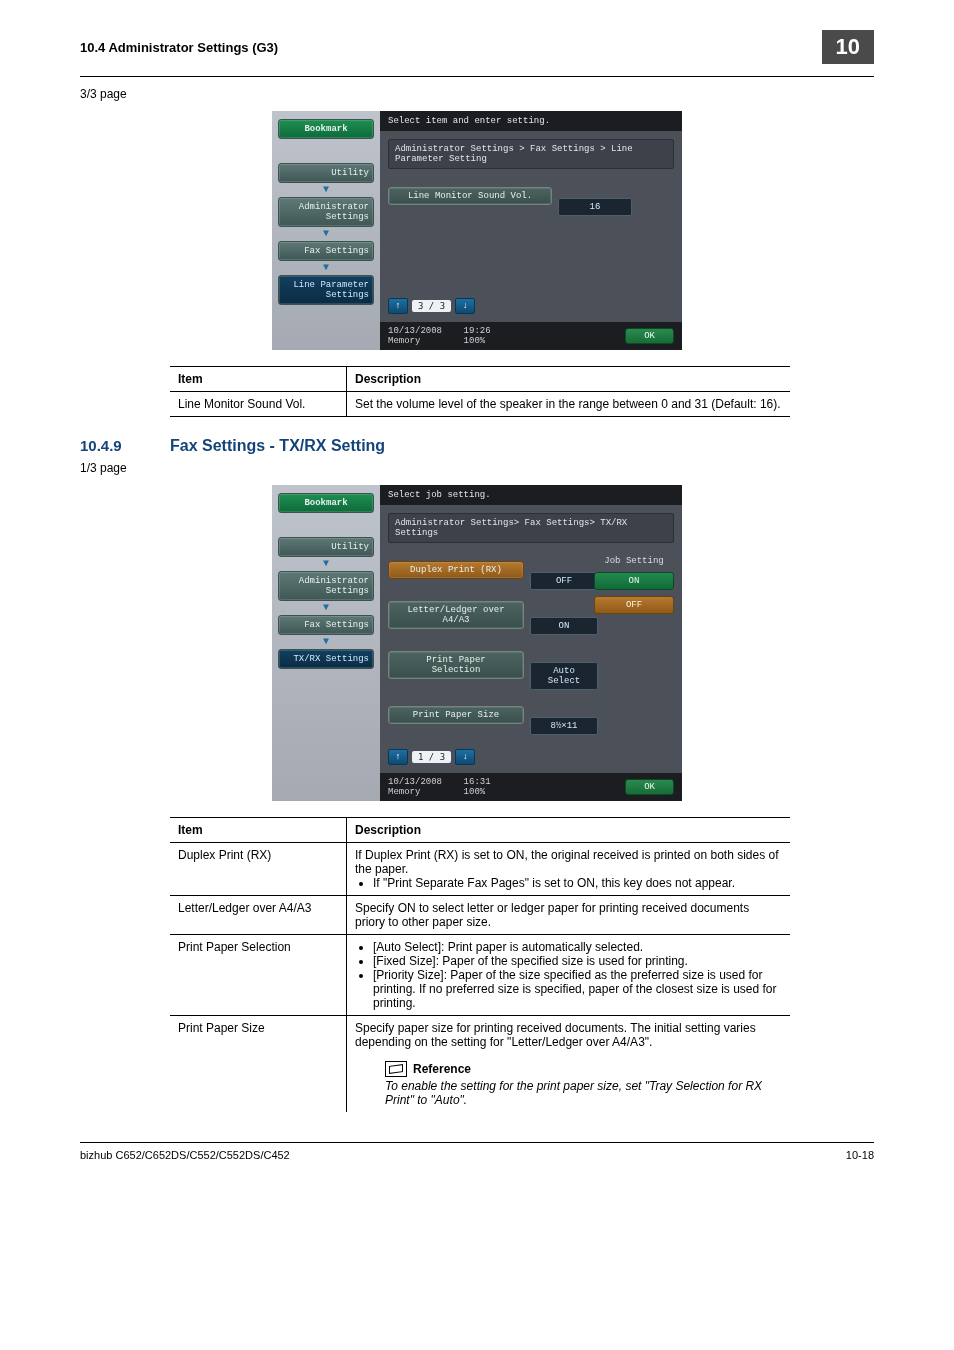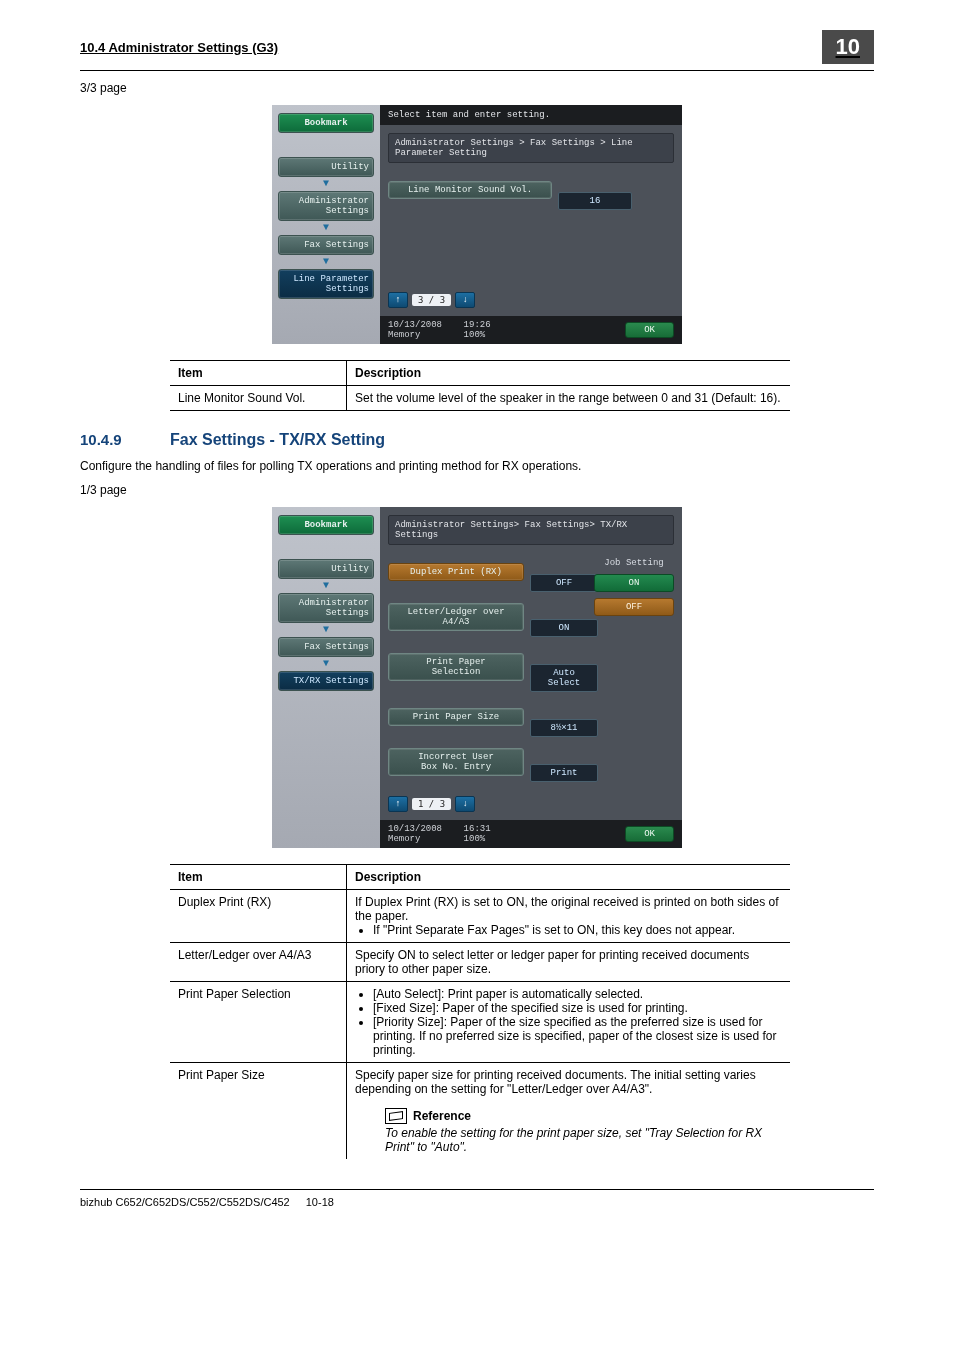--- a/index.html
+++ b/index.html
@@ -11,23 +11,22 @@
     width: 954px;
   }
   .page {
     padding: 30px 80px 40px 80px;
     box-sizing: border-box;
   }
   .head-row {
     display: flex;
     align-items: center;
     border-bottom: 1.5px solid #000;
-    padding-bottom: 6px;
+    padding-bottom: 12px;
     margin-bottom: 10px;
-    text-decoration: underline;
   }
   .head-left {
     font-weight: bold;
     font-size: 13px;
     flex: 1;
   }
   .head-right {
     background: #4a4a4a;
     color: #fff;
     font-weight: bold;
@@ -283,20 +282,21 @@
     position:absolute;left:3px;top:3px;right:3px;bottom:3px;
     border:1px solid #000;
     transform: skewY(-8deg);
   }
   .ref-text {
     font-style: italic;
     margin-top: 2px;
   }
   .footer {
     display: flex;
+    justify-content: space-between;
     border-top: 1px solid #000;
     margin-top: 30px;
     padding-top: 6px;
     font-size: 11px;
     gap: 16px;
   }
   .spacer { height: 70px; }
 </style>
 </head>
 <body>
@@ -359,38 +359,38 @@
       <td>Line Monitor Sound Vol.</td>
       <td>Set the volume level of the speaker in the range between 0 and 31 (Default: 16).</td>
     </tr>
   </tbody>
     </table>
 
   <div class="section-row">
     <div class="secnum">10.4.9</div>
     <div class="sectitle">Fax Settings - TX/RX Setting</div>
   </div>
-  <div class="indent note" style="font-size:12px;margin-top:10px">Configure the handling of files for polling TX operations and printing method for RX operations.</div>
   <div class="indent note">1/3 page</div>
 
   <div class="panel-wrap">
     <div class="panel">
       <div class="panel-left">
         <div class="bookmark">Bookmark</div>
         <div style="height:16px"></div>
         <div class="lbtn">Utility</div>
         <div class="arrow-down">▼</div>
         <div class="lbtn" style="white-space:pre-line">Administrator
 Settings</div>
         <div class="arrow-down">▼</div>
         <div class="lbtn">Fax Settings</div>
         <div class="arrow-down">▼</div>
         <div class="lbtn active">TX/RX Settings</div>
       </div>
       <div class="panel-right">
+        <div class="pr-top">Select job setting.</div>
         <div class="pr-body">
           <div class="crumb">Administrator Settings&gt; Fax Settings&gt; TX/RX Settings</div>
 
           <div class="side-col">
             <div class="side-title">Job Setting</div>
             <div class="greenbtn">ON</div>
             <div class="orangebtn">OFF</div>
           </div>
 
           <div style="display:flex;flex-direction:column;gap:4px;width:210px">
@@ -405,25 +405,20 @@
             <div class="row">
               <div class="field" style="flex:1;white-space:pre-line">Print Paper
 Selection</div>
               <div class="val" style="width:54px;white-space:pre-line">Auto
 Select</div>
             </div>
             <div class="row">
               <div class="field" style="flex:1">Print Paper Size</div>
               <div class="val" style="width:54px">8½×11</div>
             </div>
-            <div class="row">
-              <div class="field" style="flex:1;white-space:pre-line">Incorrect User
-Box No. Entry</div>
-              <div class="val" style="width:54px">Print</div>
-            </div>
           </div>
 
           <div class="pager" style="margin-top:8px">
             <div class="pag-btn">↑</div>
             <div class="pag-num">1 /   3</div>
             <div class="pag-btn">↓</div>
           </div>
         </div>
         <div class="pr-foot">
           <div style="white-space:pre">10/13/2008    16:31

